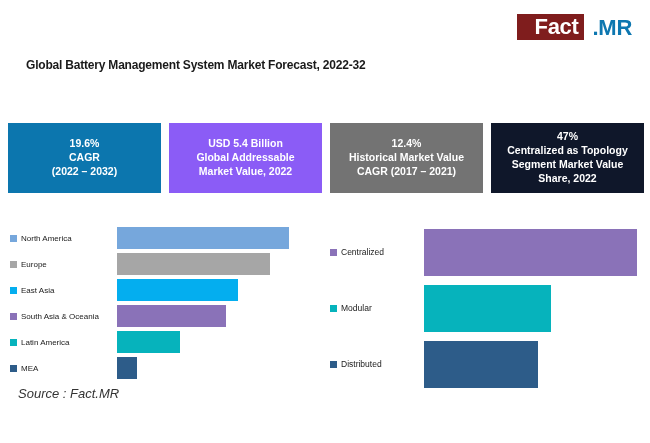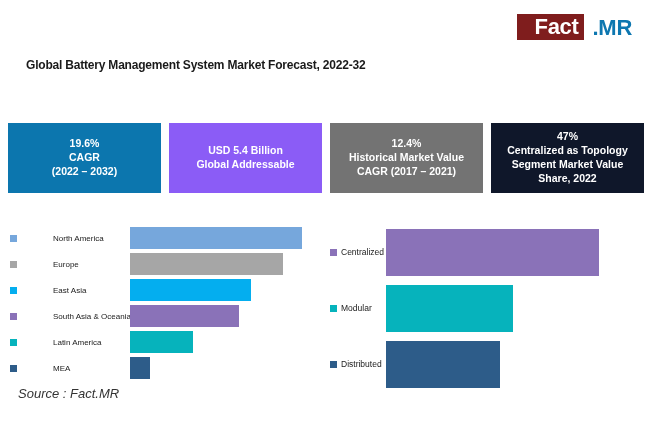--- a/index.html
+++ b/index.html
@@ -132,26 +132,26 @@
   }
   .bar-track {
     flex: 1 1 auto;
     position: relative;
   }
   .bar {
     display: block;
   }
 
   
-  .panel-left .legend-cell { width: 120px; gap: 32px; }
+  .panel-left .legend-cell { width: 107px; }
   .panel-left .bar-row { height: 24px; margin-bottom: 2px; }
   .panel-left .bar { height: 22px; }
 
   
-  .panel-right .legend-cell { width: 56px; }
+  .panel-right .legend-cell { width: 94px; }
   .panel-right .bar-row { height: 52px; margin-bottom: 4px; }
   .panel-right .bar { height: 47px; }
   .panel-right .legend-label { font-size: 8.5px; }
 
   
   .source {
     position: absolute;
     left: 18px;
     top: 386px;
     font-size: 13px;
@@ -173,20 +173,21 @@
 
   <div class="cards" id="stat-cards">
       <div class="card" style="background: rgb(12, 118, 174);">
         <span class="line">19.6%</span>
         <span class="line">CAGR</span>
         <span class="line">(2022 – 2032)</span>
       </div>
       <div class="card" style="background: #8b5cf6;">
         <span class="line">USD 5.4 Billion</span>
         <span class="line">Global Addressable</span>
+        <span class="line">Market Value, 2022</span>
       </div>
       <div class="card" style="background: #737373;">
         <span class="line">12.4%</span>
         <span class="line">Historical Market Value</span>
         <span class="line">CAGR (2017 – 2021)</span>
       </div>
       <div class="card" style="background: #0f172a;">
         <span class="line">47%</span>
         <span class="line">Centralized as Topology</span>
         <span class="line">Segment Market Value</span>

